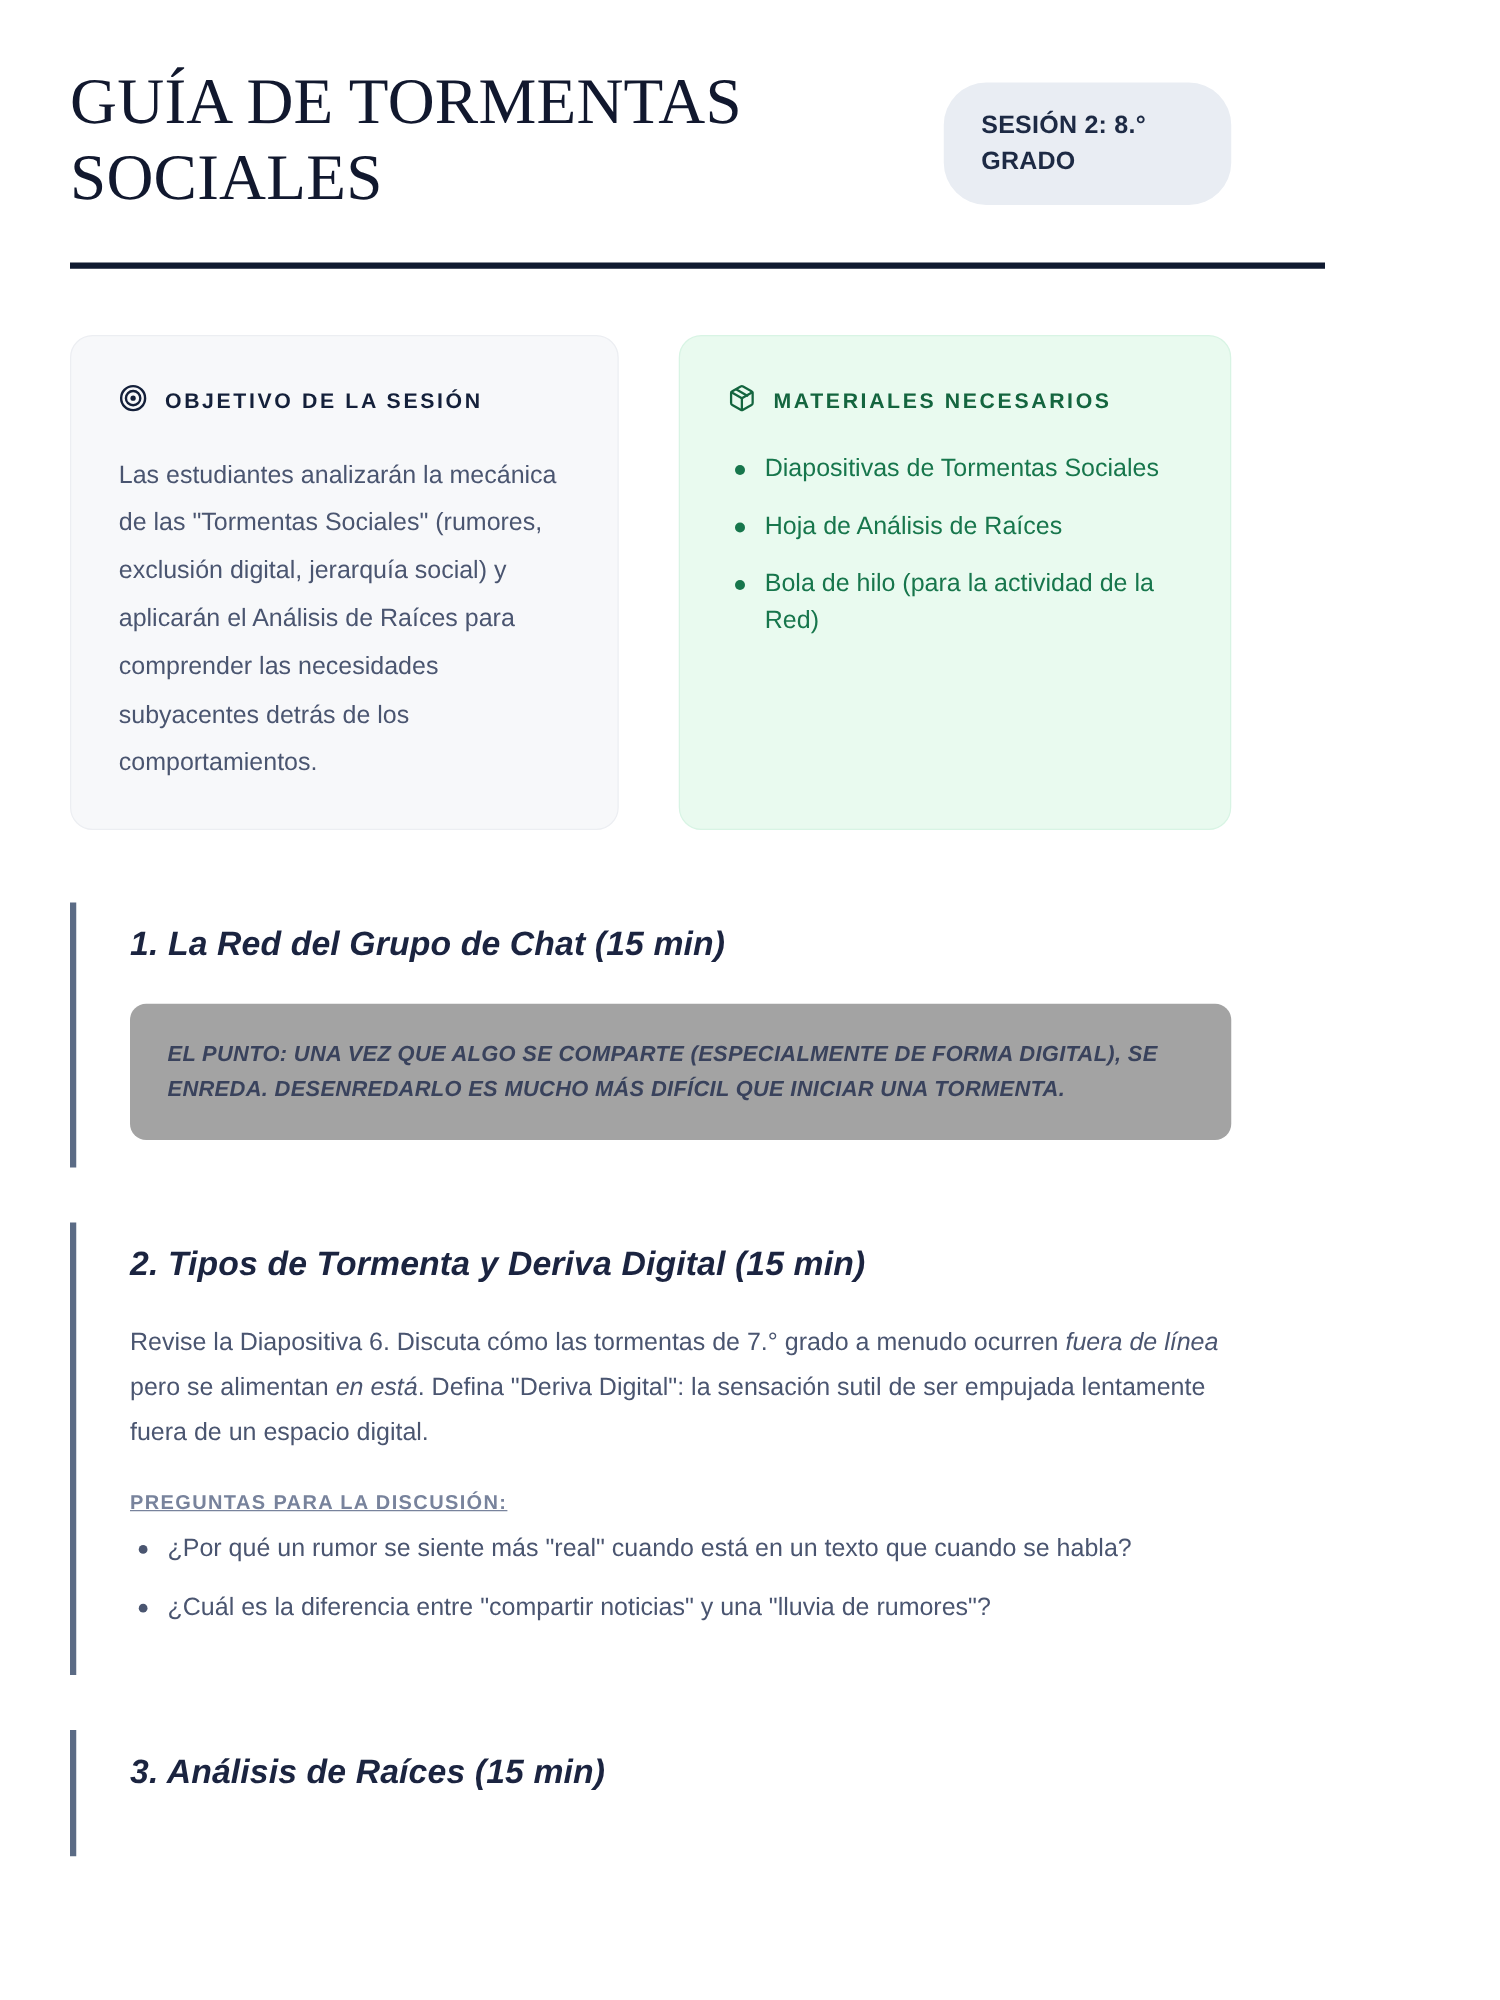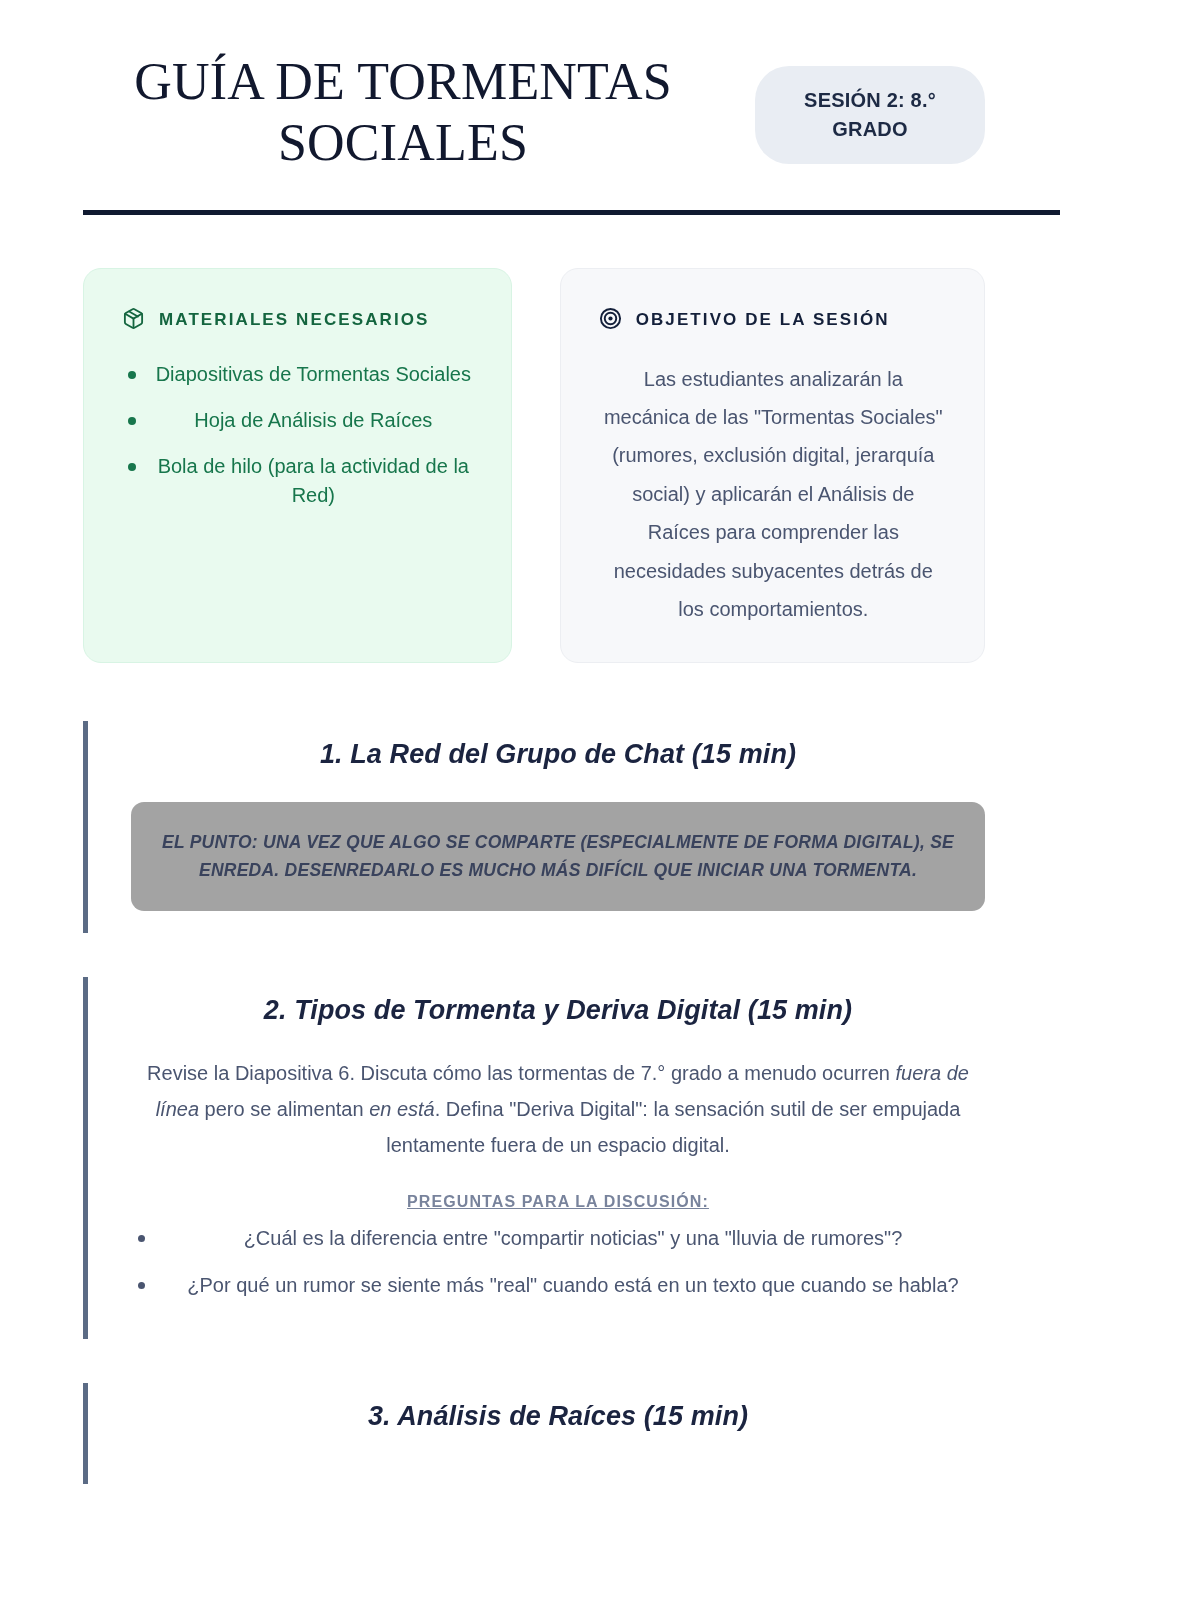--- a/index.html
+++ b/index.html
@@ -13,24 +13,23 @@
     height: 1600px;
     overflow: hidden;
     font-family: "Liberation Sans", sans-serif;
     color: #3d4a63;
     -webkit-font-smoothing: antialiased;
   }
   .page {
     width: 1060px;
     height: 1600px;
     box-sizing: border-box;
-    padding: 52px 75px 0 79px;
+    padding: 52px 75px 0 52px;
     position: relative;
     overflow: hidden;
-    text-align: center;
   }
 
   
   .header {
     display: flex;
     align-items: flex-start;
     justify-content: space-between;
     gap: 30px;
     padding-left: 4px;
   }
@@ -220,69 +219,69 @@
 
 <div class="page">
 
   <div class="header">
     <h1 class="doc-title">GUÍA DE TORMENTAS SOCIALES</h1>
     <div class="session-badge">SESIÓN 2: 8.° GRADO</div>
   </div>
   <div class="title-rule"></div>
 
   <div class="cards">
+
+    <div class="card card-objective">
+      <div class="card-head">
+        <span class="card-icon">
+          <svg width="23" height="23" viewBox="0 0 24 24" fill="none" stroke="#14203a" stroke-width="2">
+            <circle cx="12" cy="12" r="10"></circle>
+            <circle cx="12" cy="12" r="6"></circle>
+            <circle cx="12" cy="12" r="2.2" fill="#14203a" stroke="none"></circle>
+          </svg>
+        </span>
+        <span class="label">OBJETIVO DE LA SESIÓN</span>
+      </div>
+      <p>Las estudiantes analizarán la mecánica de las "Tormentas Sociales" (rumores, exclusión digital, jerarquía social) y aplicarán el Análisis de Raíces para comprender las necesidades subyacentes detrás de los comportamientos.</p>
+    </div>
 
     <div class="card card-materials">
       <div class="card-head">
         <span class="card-icon">
           <svg width="23" height="23" viewBox="0 0 24 24" fill="none" stroke="#14653f" stroke-width="1.9" stroke-linejoin="round" stroke-linecap="round">
             <path d="M21 16V8a2 2 0 0 0-1-1.73l-7-4a2 2 0 0 0-2 0l-7 4A2 2 0 0 0 3 8v8a2 2 0 0 0 1 1.73l7 4a2 2 0 0 0 2 0l7-4A2 2 0 0 0 21 16z"></path>
             <path d="M7.5 4.75l9 5.2"></path>
             <path d="M3.3 7.1L12 12.1l8.7-5"></path>
             <path d="M12 12.1V21.5"></path>
           </svg>
         </span>
         <span class="label">MATERIALES NECESARIOS</span>
       </div>
       <ul class="mat-list">
         <li>Diapositivas de Tormentas Sociales</li>
         <li>Hoja de Análisis de Raíces</li>
         <li>Bola de hilo (para la actividad de la Red)</li>
       </ul>
     </div>
-
-    <div class="card card-objective">
-      <div class="card-head">
-        <span class="card-icon">
-          <svg width="23" height="23" viewBox="0 0 24 24" fill="none" stroke="#14203a" stroke-width="2">
-            <circle cx="12" cy="12" r="10"></circle>
-            <circle cx="12" cy="12" r="6"></circle>
-            <circle cx="12" cy="12" r="2.2" fill="#14203a" stroke="none"></circle>
-          </svg>
-        </span>
-        <span class="label">OBJETIVO DE LA SESIÓN</span>
-      </div>
-      <p>Las estudiantes analizarán la mecánica de las "Tormentas Sociales" (rumores, exclusión digital, jerarquía social) y aplicarán el Análisis de Raíces para comprender las necesidades subyacentes detrás de los comportamientos.</p>
-    </div>
   </div>
 
   <div class="sections">
 
     <div class="section">
       <h2>1. La Red del Grupo de Chat (15 min)</h2>
       <div class="callout">EL PUNTO: UNA VEZ QUE ALGO SE COMPARTE (ESPECIALMENTE DE FORMA DIGITAL), SE ENREDA. DESENREDARLO ES MUCHO MÁS DIFÍCIL QUE INICIAR UNA TORMENTA.</div>
     </div>
 
     <div class="section">
       <h2>2. Tipos de Tormenta y Deriva Digital (15 min)</h2>
       <p class="body"><span>Revise la Diapositiva 6. Discuta cómo las tormentas de 7.° grado a menudo ocurren </span><span class="em">fuera de línea</span><span> pero se alimentan </span><span class="em">en está</span><span>. Defina "Deriva Digital": la sensación sutil de ser empujada lentamente fuera de un espacio digital.</span></p>
       <div class="q-label">PREGUNTAS PARA LA DISCUSIÓN:</div>
       <ul class="q-list">
+        <li>¿Por qué un rumor se siente más "real" cuando está en un texto que cuando se habla?</li>
         <li>¿Cuál es la diferencia entre "compartir noticias" y una "lluvia de rumores"?</li>
-        <li>¿Por qué un rumor se siente más "real" cuando está en un texto que cuando se habla?</li>
       </ul>
     </div>
 
     <div class="section">
       <h2>3. Análisis de Raíces (15 min)</h2>
 
     </div>
 
   </div>
 </div>

